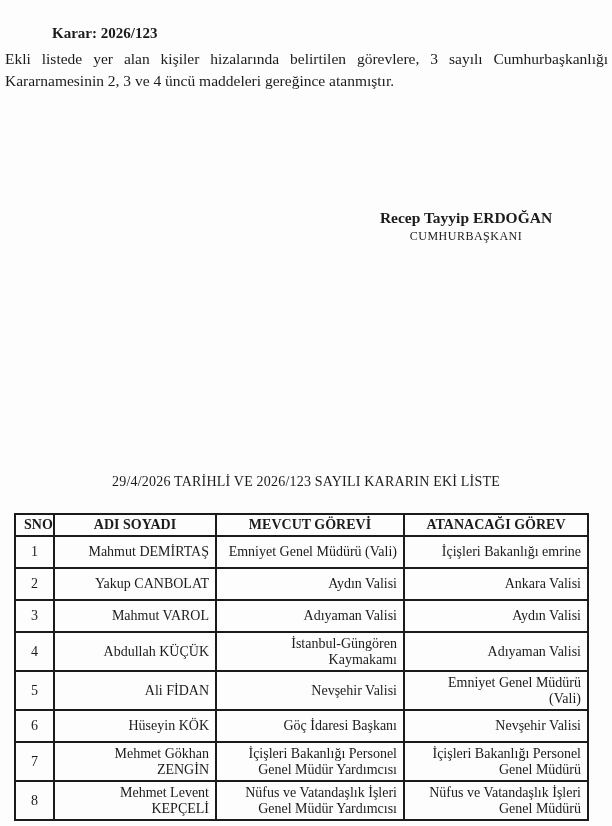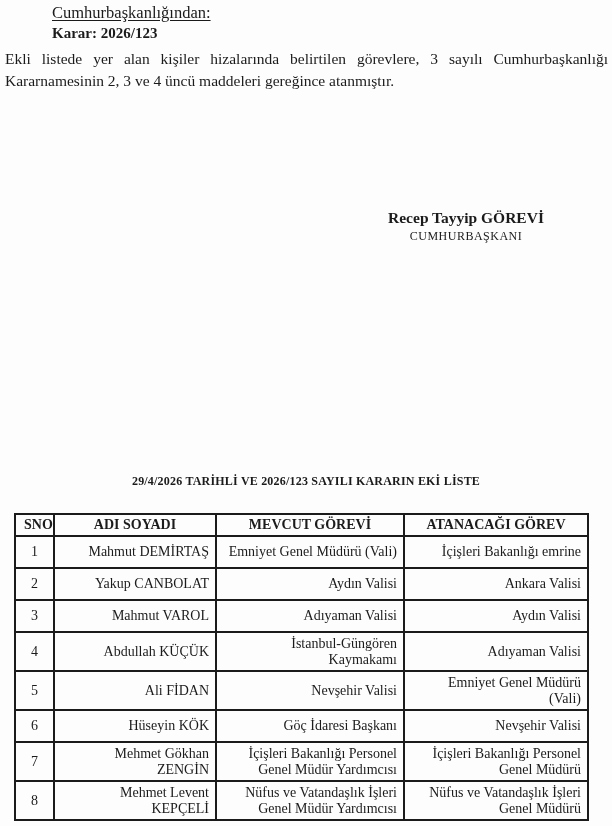--- a/index.html
+++ b/index.html
@@ -58,22 +58,22 @@
     width: 276px;
     text-align: center;
   }
   .sig-name { font-size: 15.5px; font-weight: bold; }
   .sig-title { font-size: 12px; margin-top: 2px; letter-spacing: 0.5px; }
   .annex-title {
     position: absolute;
     left: 0; top: 474px;
     width: 612px;
     text-align: center;
-    font-size: 12px;
-    font-weight: bold;
+    font-size: 14px;
+    font-weight: normal;
     letter-spacing: 0.2px;
   }
   table.annex {
     position: absolute;
     left: 14px; top: 513px;
     width: 573px;
     border-collapse: collapse;
     table-layout: fixed;
     font-size: 14px;
   }
@@ -101,32 +101,31 @@
   col.w-sno  { width: 39px; }
   col.w-name { width: 162px; }
   col.w-cur  { width: 188px; }
   col.w-new  { width: 184px; }
 </style>
 </head>
 <body>
 
 <div class="page">
 
-  <div class="issuer">Cumhurbaşkanlığından:</div>
 
   <div class="decision">Karar: 2026/123</div>
 
   <div class="body-par">
     <span class="body-line-1">Ekli listede yer alan kişiler hizalarında belirtilen görevlere, 3 sayılı Cumhurbaşkanlığı</span>
     <span class="body-line-2">Kararnamesinin 2, 3 ve 4 üncü maddeleri gereğince atanmıştır.</span>
   </div>
 
 
   <div class="signature">
-    <div class="sig-name">Recep Tayyip GÖREVİ</div>
+    <div class="sig-name">Recep Tayyip ERDOĞAN</div>
     <div class="sig-title">CUMHURBAŞKANI</div>
   </div>
 
   <div class="annex-title">29/4/2026 TARİHLİ VE 2026/123 SAYILI KARARIN EKİ LİSTE</div>
 
   <table class="annex">
     <colgroup>
       <col class="w-sno">
         <col class="w-name">
         <col class="w-cur">

